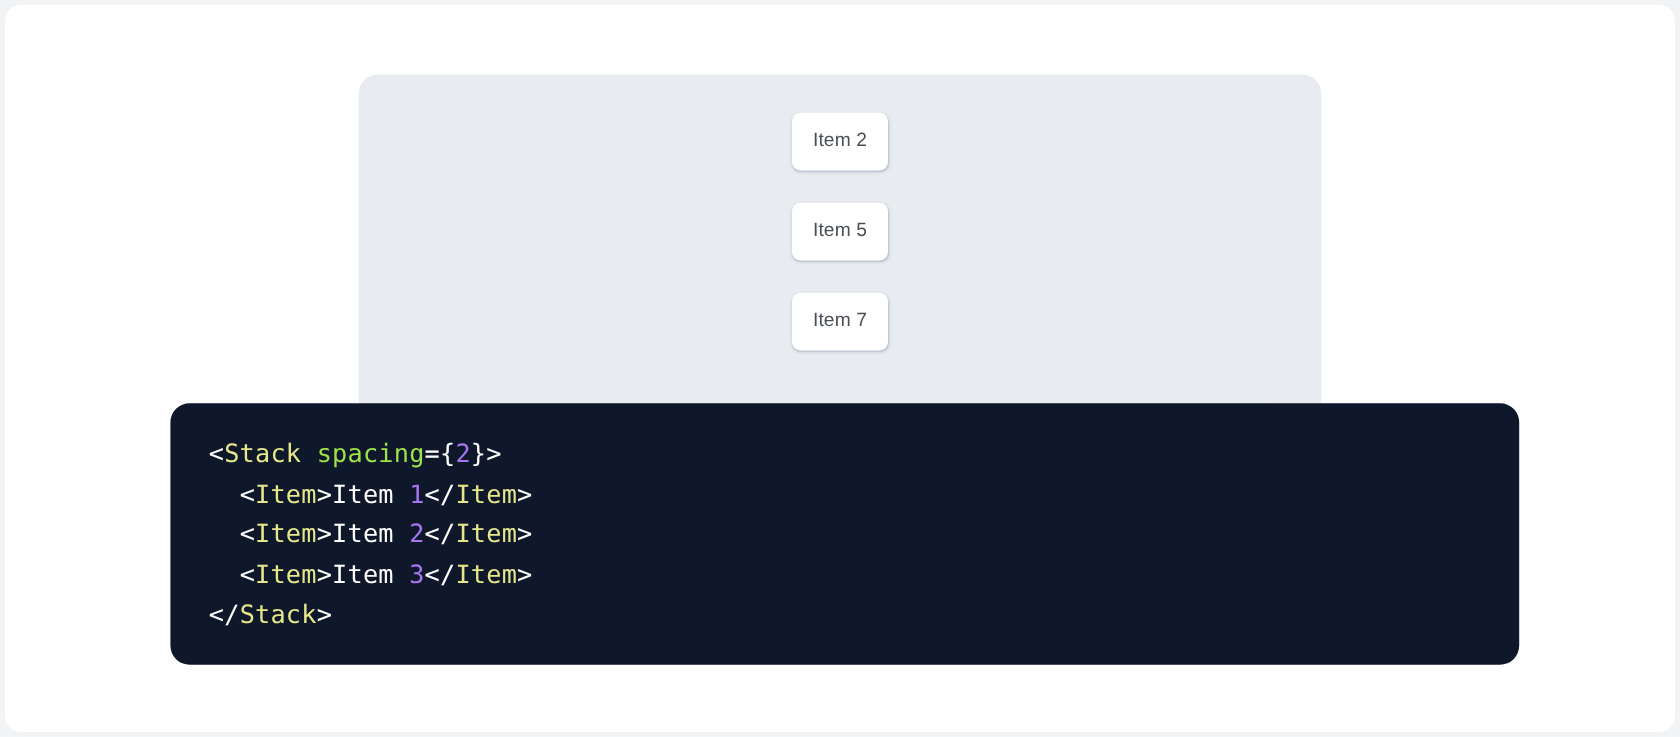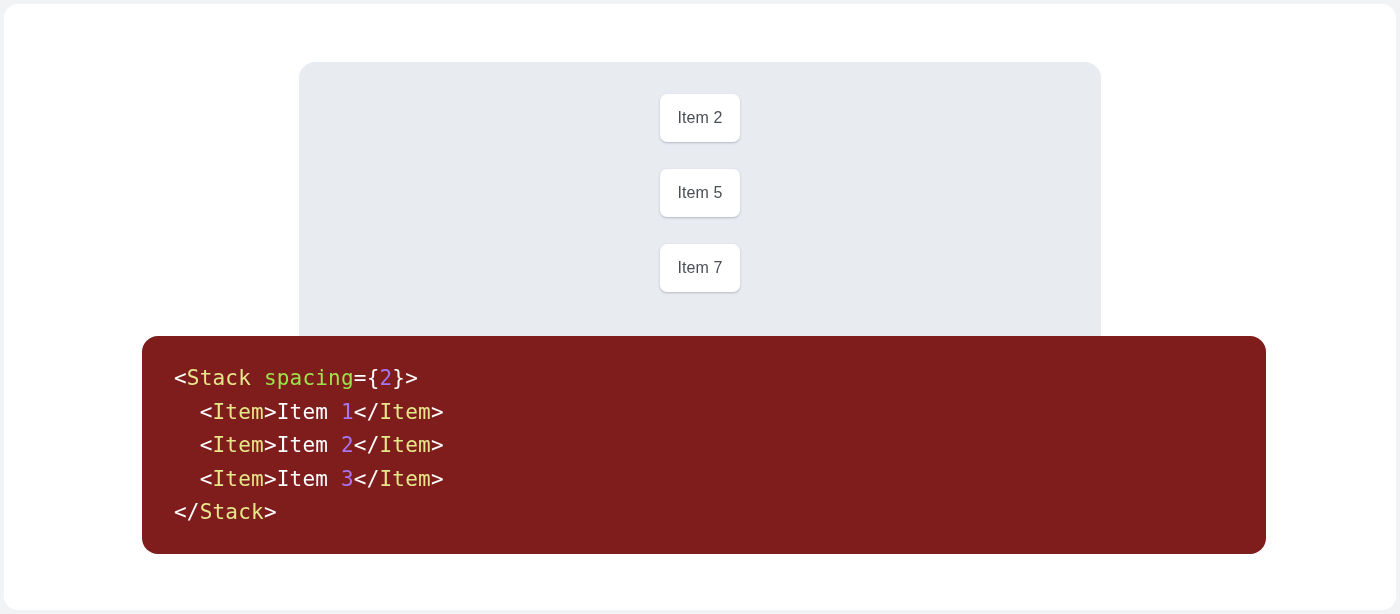--- a/index.html
+++ b/index.html
@@ -70,21 +70,21 @@
     line-height: 1;
   }
 
   
   .code-block {
     position: absolute;
     left: 138px;
     top: 332px;
     width: 1124px;
     height: 218px;
-    background: #7f1d1d;
+    background: #0f172a;
     border-radius: 16px;
     padding: 26px 0 0 32px;
     overflow: hidden;
   }
 
   .code-pre {
     font-family: "DejaVu Sans Mono", "Liberation Mono", monospace;
     font-size: 21px;
     line-height: 33.6px;
     color: #ffffff;

